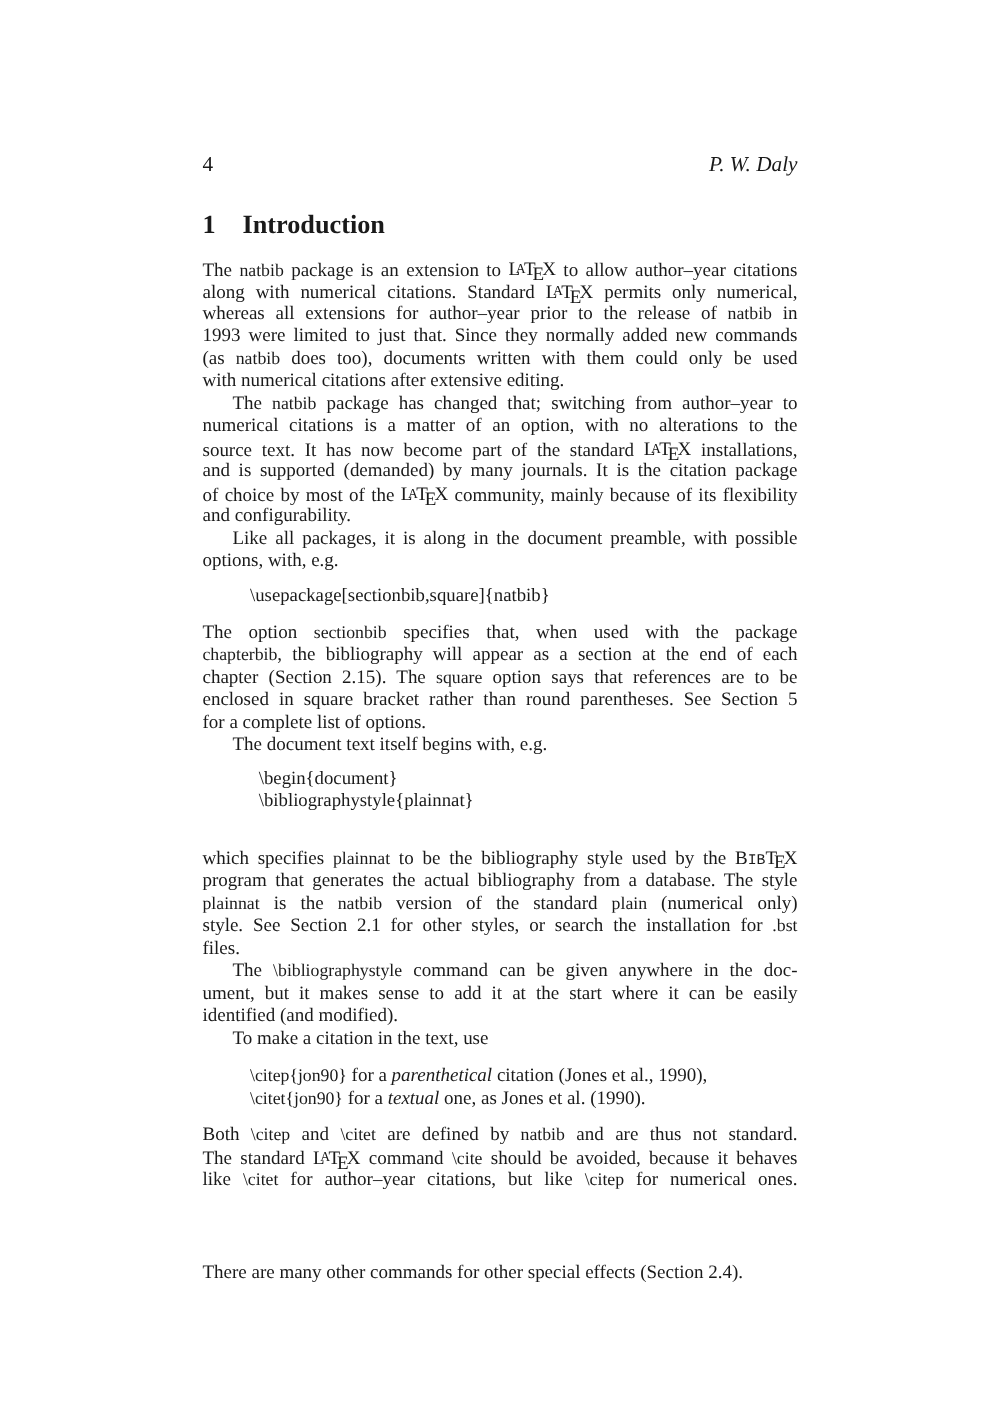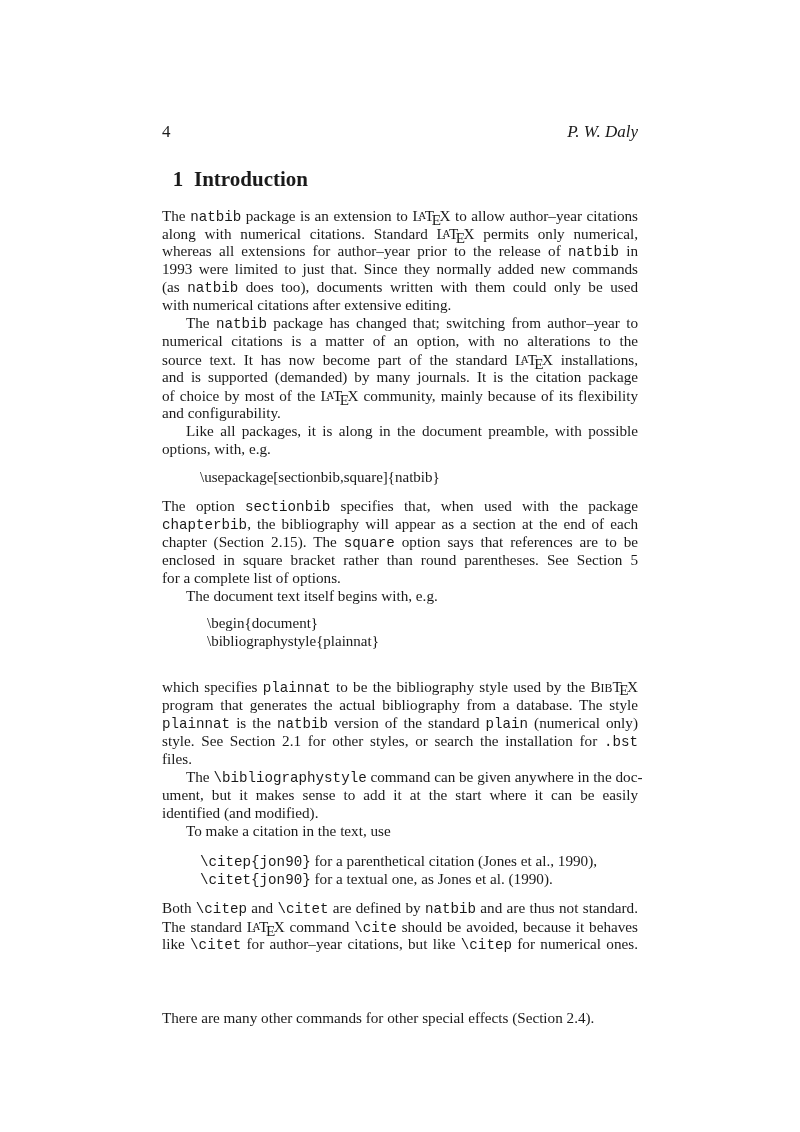--- a/index.html
+++ b/index.html
@@ -4,34 +4,34 @@
   <style>
     html, body { margin: 0; padding: 0; background: #ffffff; }
     body { width: 800px; height: 1132px; position: relative; overflow: hidden;
            font-family: "Liberation Serif", "DejaVu Serif", serif; color: #1a1a1a; }
     .page { position: absolute; left: 0; top: 0; width: 800px; height: 1132px; }
     .running-head { position: absolute; top: 122px; left: 162px; width: 476px;
                     font-size: 17px; line-height: 20px; }
     .running-head .pno { position: absolute; left: 0; top: 0; }
     .running-head .author { position: absolute; right: 0; top: 0; font-style: italic; }
     .section-head { position: absolute; top: 166px; left: 162px; font-size: 21px;
-                    font-weight: bold; line-height: 26px; text-align: center; }
+                    font-weight: bold; line-height: 26px; }
     .section-head .num { display: inline-block; width: 32px; }
     .line { position: absolute; left: 162px; width: 476px; font-size: 15.2px;
             line-height: 18px; white-space: nowrap; }
     .line.just { text-align: justify; text-align-last: justify; }
     .line.indent { text-indent: 24px; }
-    .tt { font-family: Liberation Mono, monospace; font-size: 14.2px; }
-    .em { }
+    .tt { font-family: Liberation Serif, serif; font-size: 14.2px; }
+    .em { font-style: italic; }
     .code { position: absolute; font-family: Liberation Serif, serif;
             font-size: 15px; line-height: 18px; white-space: pre; }
     .latex { white-space: nowrap; }
     .latex .a { font-size: 0.72em; vertical-align: 0.22em; margin-left: -0.32em; margin-right: -0.12em; }
     .latex .e { vertical-align: -0.22em; margin-left: -0.16em; margin-right: -0.1em; }
-    .bib .sc { font-size: 0.78em; }
+    .bib .sc { font-size: 0.78em; font-family: Liberation Mono, monospace; }
   </style>
 </head>
 <body>
 
 <div class="page">
 
   <div class="running-head">
     <span class="pno">4</span>
     <span class="author">P. W. Daly</span>
   </div>

